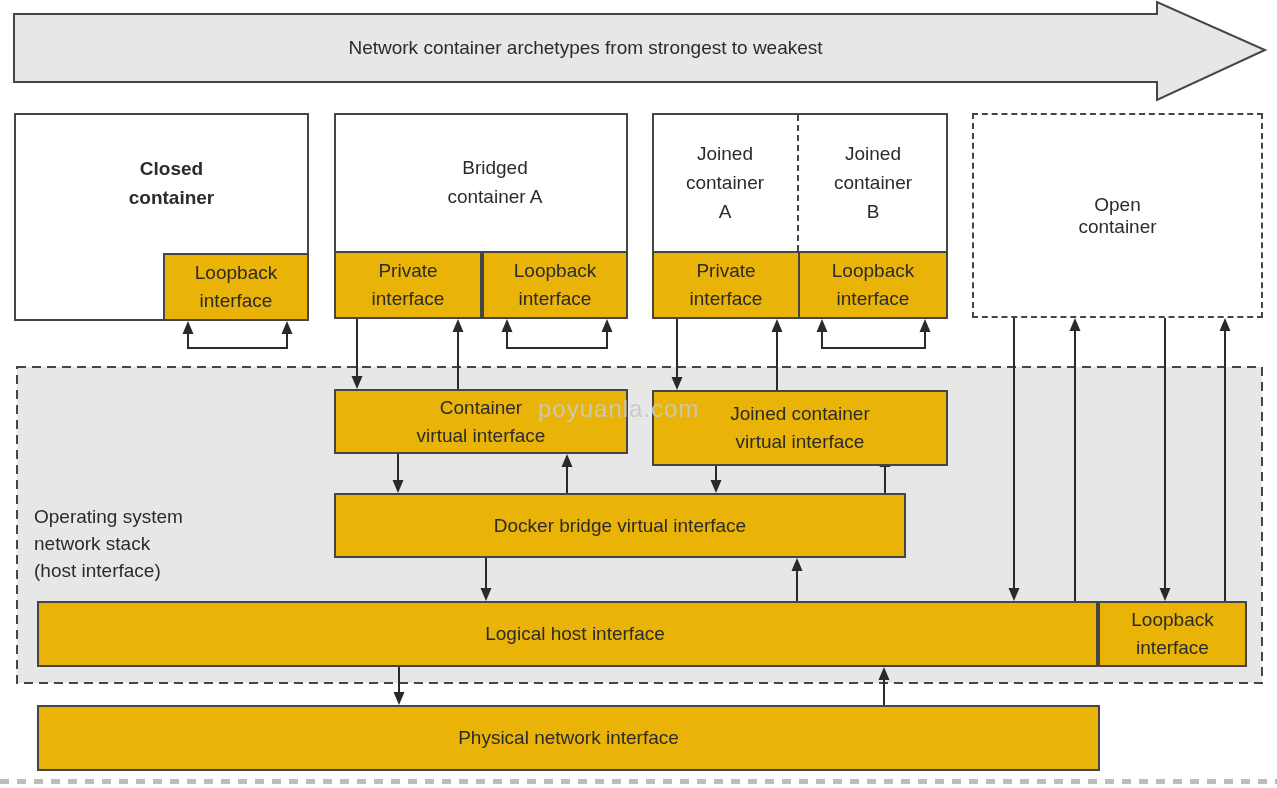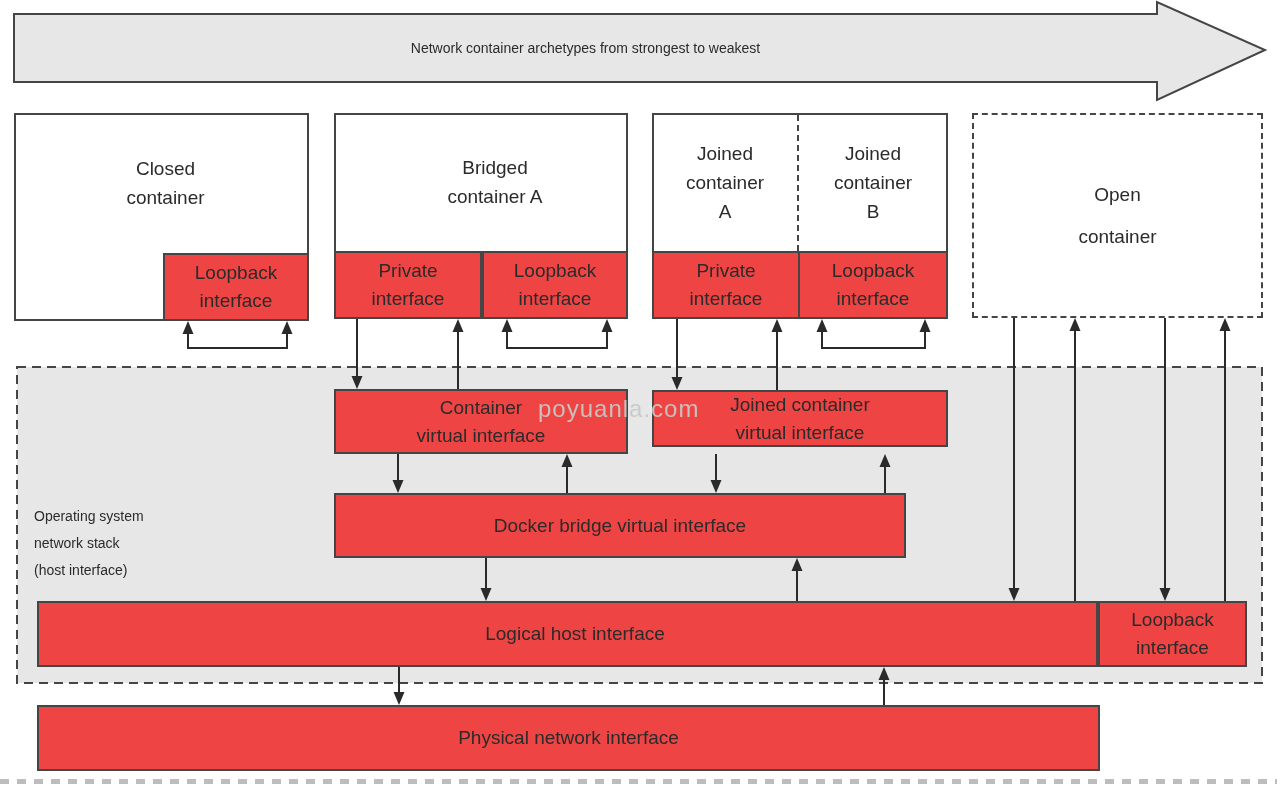--- a/index.html
+++ b/index.html
@@ -9,29 +9,29 @@
     --text:#2b2b2b;
     --watermark:#c6cac6;
   }
   html,body{margin:0;padding:0;background:#fff;}
   #page{
     position:relative;width:1277px;height:788px;background:#fff;overflow:hidden;
     font-family:"Liberation Sans","DejaVu Sans",sans-serif;color:var(--text);
   }
   #connector-layer{position:absolute;left:0;top:0;z-index:5;pointer-events:none;}
   .box{
-    position:absolute;box-sizing:border-box;background:#ef4444;
+    position:absolute;box-sizing:border-box;background:#eab308;
     border:2px solid var(--border);z-index:10;
     display:flex;align-items:center;justify-content:center;text-align:center;
     font-size:19px;line-height:28px;white-space:pre-line;
   }
   .nofill{background:transparent;}
   .dashedbox{border-style:dashed;}
   .label{
-    position:absolute;z-index:10;font-size:14px;line-height:28px;
+    position:absolute;z-index:10;font-size:19px;line-height:28px;
     white-space:pre-line;
   }
   .center-label{display:flex;align-items:center;justify-content:center;text-align:center;}
   .titlearea{position:absolute;z-index:11;display:flex;align-items:center;justify-content:center;
     text-align:center;font-size:19px;line-height:29px;white-space:pre-line;}
   #joined-divider{
     position:absolute;z-index:11;width:0;border-left:2px dashed var(--border);
   }
   #watermark{
     position:absolute;z-index:30;font-size:24px;letter-spacing:1px;
@@ -88,21 +88,21 @@
       <polygon points="501.5,332 512.5,332 507,319" fill="#2a2a2a"></polygon>
       <polygon points="601.5,332 612.5,332 607,319" fill="#2a2a2a"></polygon>
       <polyline points="822,329 822,348 925,348 925,329" fill="none" stroke="#2a2a2a" stroke-width="2"></polyline>
       <polygon points="816.5,332 827.5,332 822,319" fill="#2a2a2a"></polygon>
       <polygon points="919.5,332 930.5,332 925,319" fill="#2a2a2a"></polygon>
     </svg>
 
   <div class="label center-label" style="left:14px;top:14px;width:1143px;height:68px;">Network container archetypes from strongest to weakest</div>
 
   <div class="box nofill" style="left:14px;top:113px;width:295px;height:208px;"></div>
-  <div class="titlearea" style="left:18px;top:113px;width:295px;height:140px;">Closed
+  <div class="titlearea" style="left:24px;top:113px;width:295px;height:140px;font-weight:bold;">Closed
 container</div>
   <div class="box" style="left:163px;top:253px;width:146px;height:68px;">Loopback
 interface</div>
 
   <div class="box nofill" style="left:334px;top:113px;width:294px;height:206px;"></div>
   <div class="titlearea" style="left:334px;top:113px;width:322px;height:138px;">Bridged
 container A</div>
   <div class="box" style="left:334px;top:251px;width:148px;height:68px;">Private
 interface</div>
   <div class="box" style="left:482px;top:251px;width:146px;height:68px;">Loopback
@@ -114,30 +114,30 @@
 A</div>
   <div class="titlearea" style="left:798px;top:113px;width:150px;height:138px;">Joined
 container
 B</div>
   <div id="joined-divider" style="left:797px;top:115px;height:136px;"></div>
   <div class="box" style="left:652px;top:251px;width:148px;height:68px;">Private
 interface</div>
   <div class="box" style="left:798px;top:251px;width:150px;height:68px;">Loopback
 interface</div>
 
-  <div class="box nofill dashedbox" style="left:972px;top:113px;width:291px;height:205px;line-height:42px;">Open
+  <div class="box nofill dashedbox" style="left:972px;top:113px;width:291px;height:205px;line-height:22px;">Open
 container</div>
 
   <div class="label" style="left:34px;top:503px;width:250px;line-height:27px;">Operating system
 network stack
 (host interface)</div>
 
   <div class="box" style="left:334px;top:389px;width:294px;height:65px;">Container
 virtual interface</div>
-  <div class="box" style="left:652px;top:390px;width:296px;height:57px;">Joined container
+  <div class="box" style="left:652px;top:390px;width:296px;height:76px;">Joined container
 virtual interface</div>
   <div class="box" style="left:334px;top:493px;width:572px;height:65px;">Docker bridge virtual interface</div>
   <div class="box" style="left:37px;top:601px;width:1061px;height:66px;padding-left:15px;">Logical host interface</div>
   <div class="box" style="left:1098px;top:601px;width:149px;height:66px;">Loopback
 interface</div>
 
   <div class="box" style="left:37px;top:705px;width:1063px;height:66px;">Physical network interface</div>
 
   <div id="watermark" style="left:538px;top:370px;">poyuanla.com</div>
 

